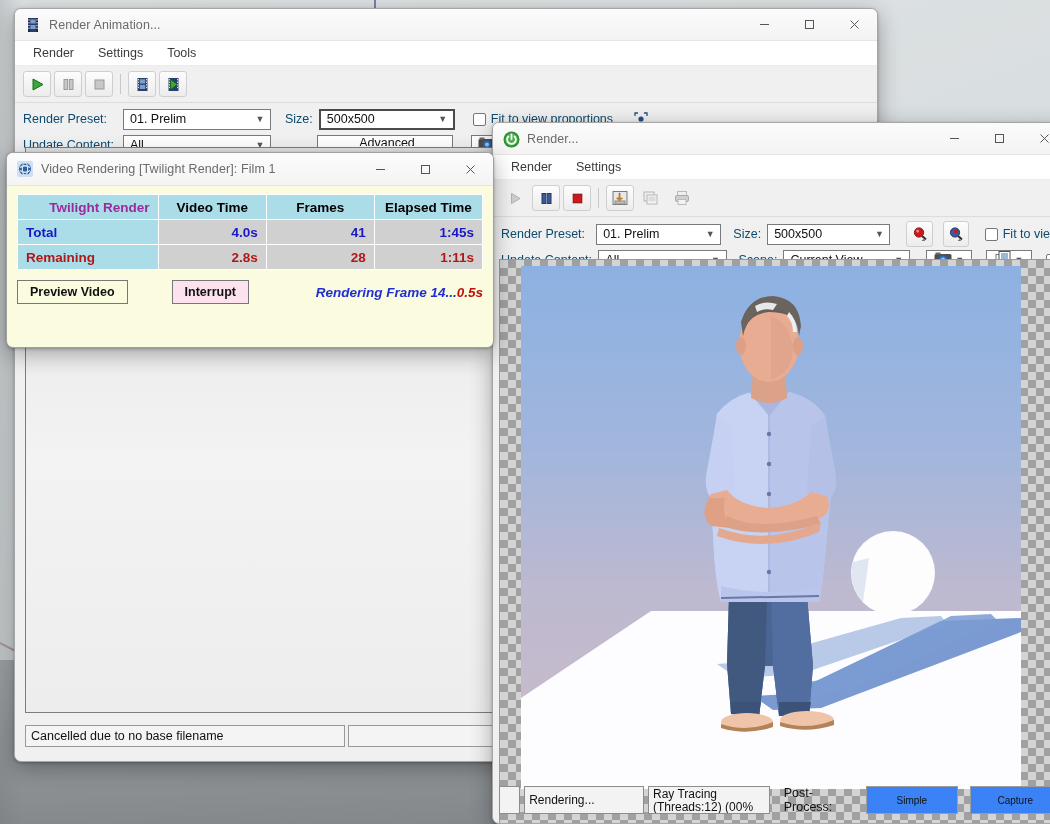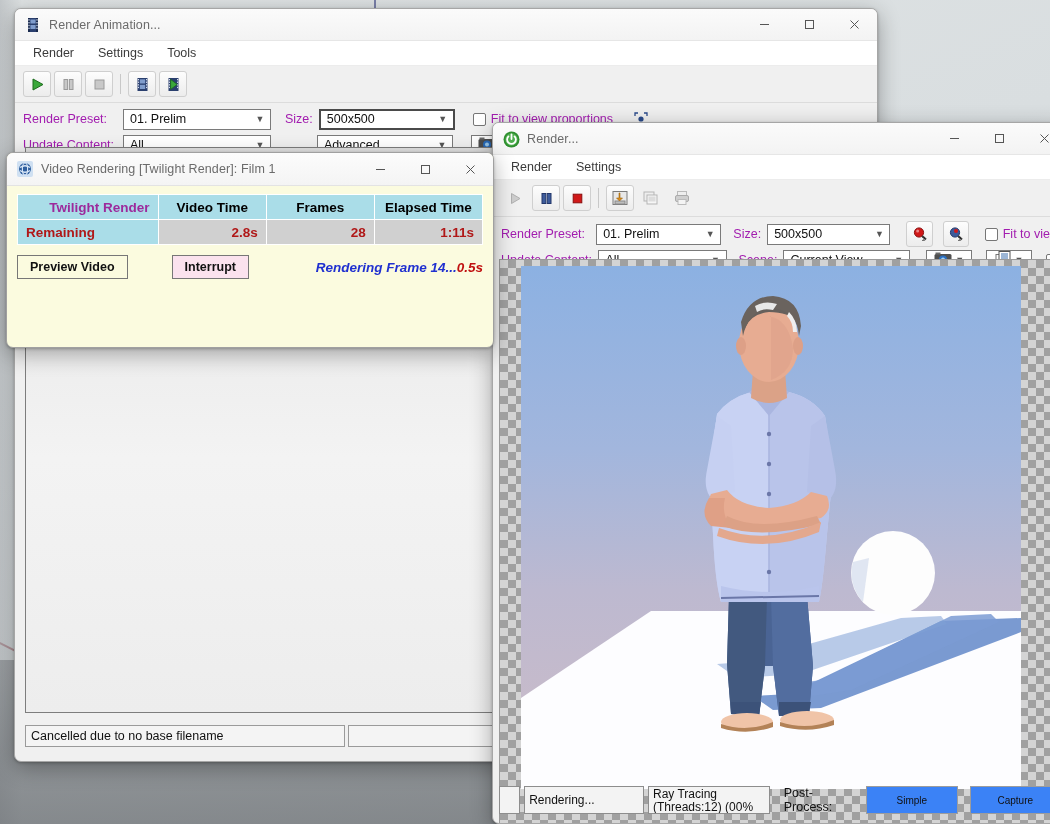--- a/index.html
+++ b/index.html
@@ -90,21 +90,21 @@
     display: flex; align-items: center; justify-content: center;
   }
   .tbtn.flat { border-color: transparent; background: transparent; }
   .tsep { width: 1px; height: 20px; background: #c8c8c8; margin: 0 4px; }
 
   
   .formrow {
     display: flex; align-items: center;
     padding: 0 8px; gap: 6px; height: 26px;
   }
-  .flabel { font-size: 12.5px; color: #a21caf; white-space: nowrap; }
+  .flabel { font-size: 12.5px; color: #0c4a6e; white-space: nowrap; }
   .combo {
     height: 21px; border: 1px solid #7a7a7a; background: #fff;
     display: flex; align-items: center; padding: 0 2px 0 6px;
     font-size: 12.5px; color: #111; position: relative;
     box-sizing: border-box;
     justify-content: space-between;
   }
   .combo.focused { border: 2px solid #4a4a4a; }
   .combo .cval { flex: 1; white-space: nowrap; overflow: hidden; }
   .combo .carrow {
@@ -359,21 +359,21 @@
       </svg>
     </span>
   </div>
 
   <div class="formrow">
     <span class="flabel" style="width:94px;">Update Content:</span>
     <span class="combo" style="width:148px;">
       <span class="cval">All</span>
       <span class="carrow">▼</span>
     </span>
-    <span class="combo" style="width:136px; margin-left:40px;">
+    <span class="combo" style="width:136px; margin-left:40px;flex-direction:column;">
       <span class="cval">Advanced</span>
       <span class="carrow">▼</span>
     </span>
     <span class="combo" style="width:44px; margin-left:12px; justify-content:center;">
       <span class="cval" style="flex:0 0 auto;">
         <svg width="18" height="14" viewBox="0 0 18 14">
           <rect x="0.5" y="2" width="17" height="11" rx="1.5" fill="#4f4f4f"></rect>
           <circle cx="9" cy="7.5" r="4" fill="#2b6fc0"></circle>
             <circle cx="9" cy="7.5" r="2" fill="#9fd0f5"></circle>
           <rect x="1.5" y="0.5" width="5" height="2" fill="#6a6a6a"></rect>
@@ -688,20 +688,26 @@
       <thead>
         <tr>
           <th class="corner" style="width:31%;">Twilight Render</th>
           <th style="width:23%;">Video Time</th>
           <th style="width:23%;">Frames</th>
           <th style="width:23%;">Elapsed Time</th>
         </tr>
       </thead>
       <tbody>
         <tr>
+          <th class="c-blue">Total</th>
+          <td class="c-blue">4.0s</td>
+          <td class="c-blue">41</td>
+          <td class="c-blue">1:45s</td>
+        </tr>
+        <tr>
           <th class="c-red">Remaining</th>
           <td class="c-red">2.8s</td>
           <td class="c-red">28</td>
           <td class="c-red">1:11s</td>
         </tr>
       </tbody>
     </table>
 
 
     <div id="vr-btnrow">

